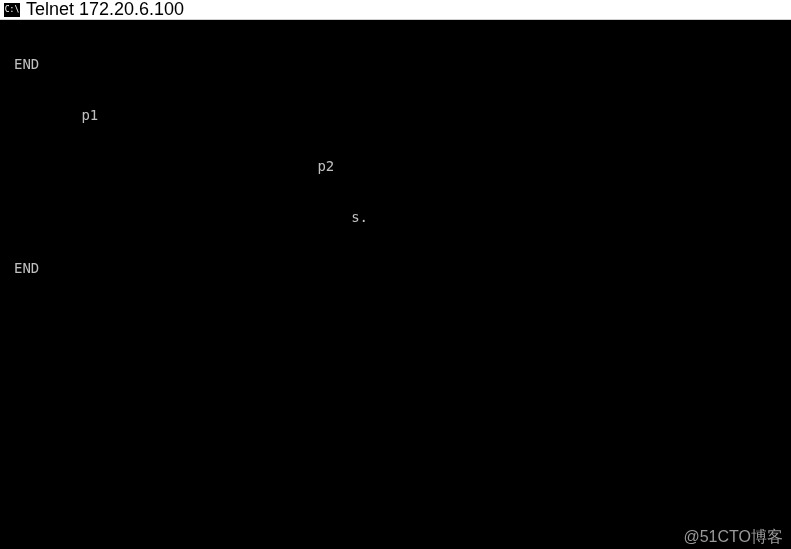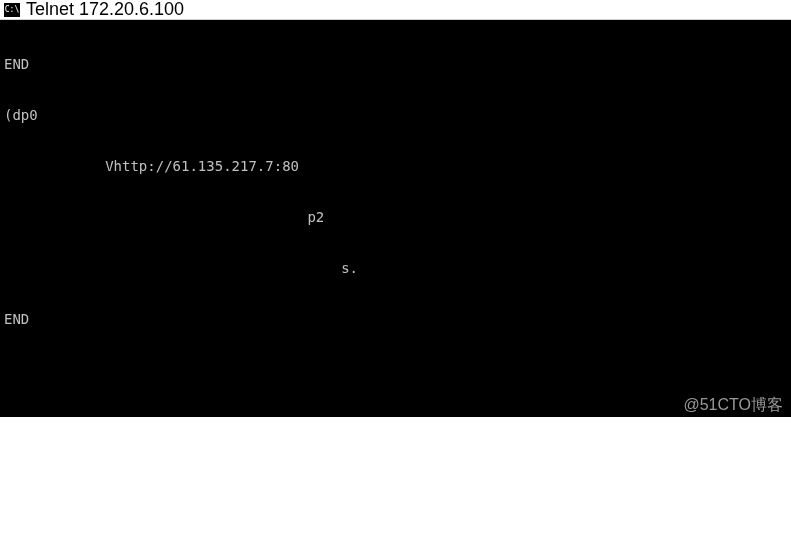--- a/index.html
+++ b/index.html
@@ -42,22 +42,22 @@
       font-family: "Tahoma", sans-serif;
       font-size: 18px;
       color: #000;
     }
     .terminal {
       background: #000000;
       color: #c0c0c0;
       font-family: "SimSun", "NSimSun", "Consolas", monospace;
       font-size: 14px;
       line-height: 17px;
-      padding: 2px 4px;
-      height: 397px;
+      padding: 2px 14px;
+      height: 529px;
       white-space: pre;
       overflow: hidden;
       position: relative;
     }
     .terminal-line {
       white-space: pre;
     }
     .watermark {
       position: absolute;
       bottom: 4px;
@@ -74,22 +74,21 @@
 
 <div class="title-bar">
   <div class="title-icon">
     <span class="title-icon-inner">C:\</span>
   </div>
   <span class="title-text">Telnet 172.20.6.100</span>
 </div>
 
 <div class="terminal">
   <div class="terminal-line">END</div>
-  <div class="terminal-line">(dp0</div>
-  <div class="terminal-line">            Vhttp://61.135.217.7:80</div>
+  <div class="terminal-line">        p1</div>
   <div class="terminal-line">                                    p2</div>
   <div class="terminal-line">                                        s.</div>
   <div class="terminal-line">END</div>
   
   
   
   
   
   
   

